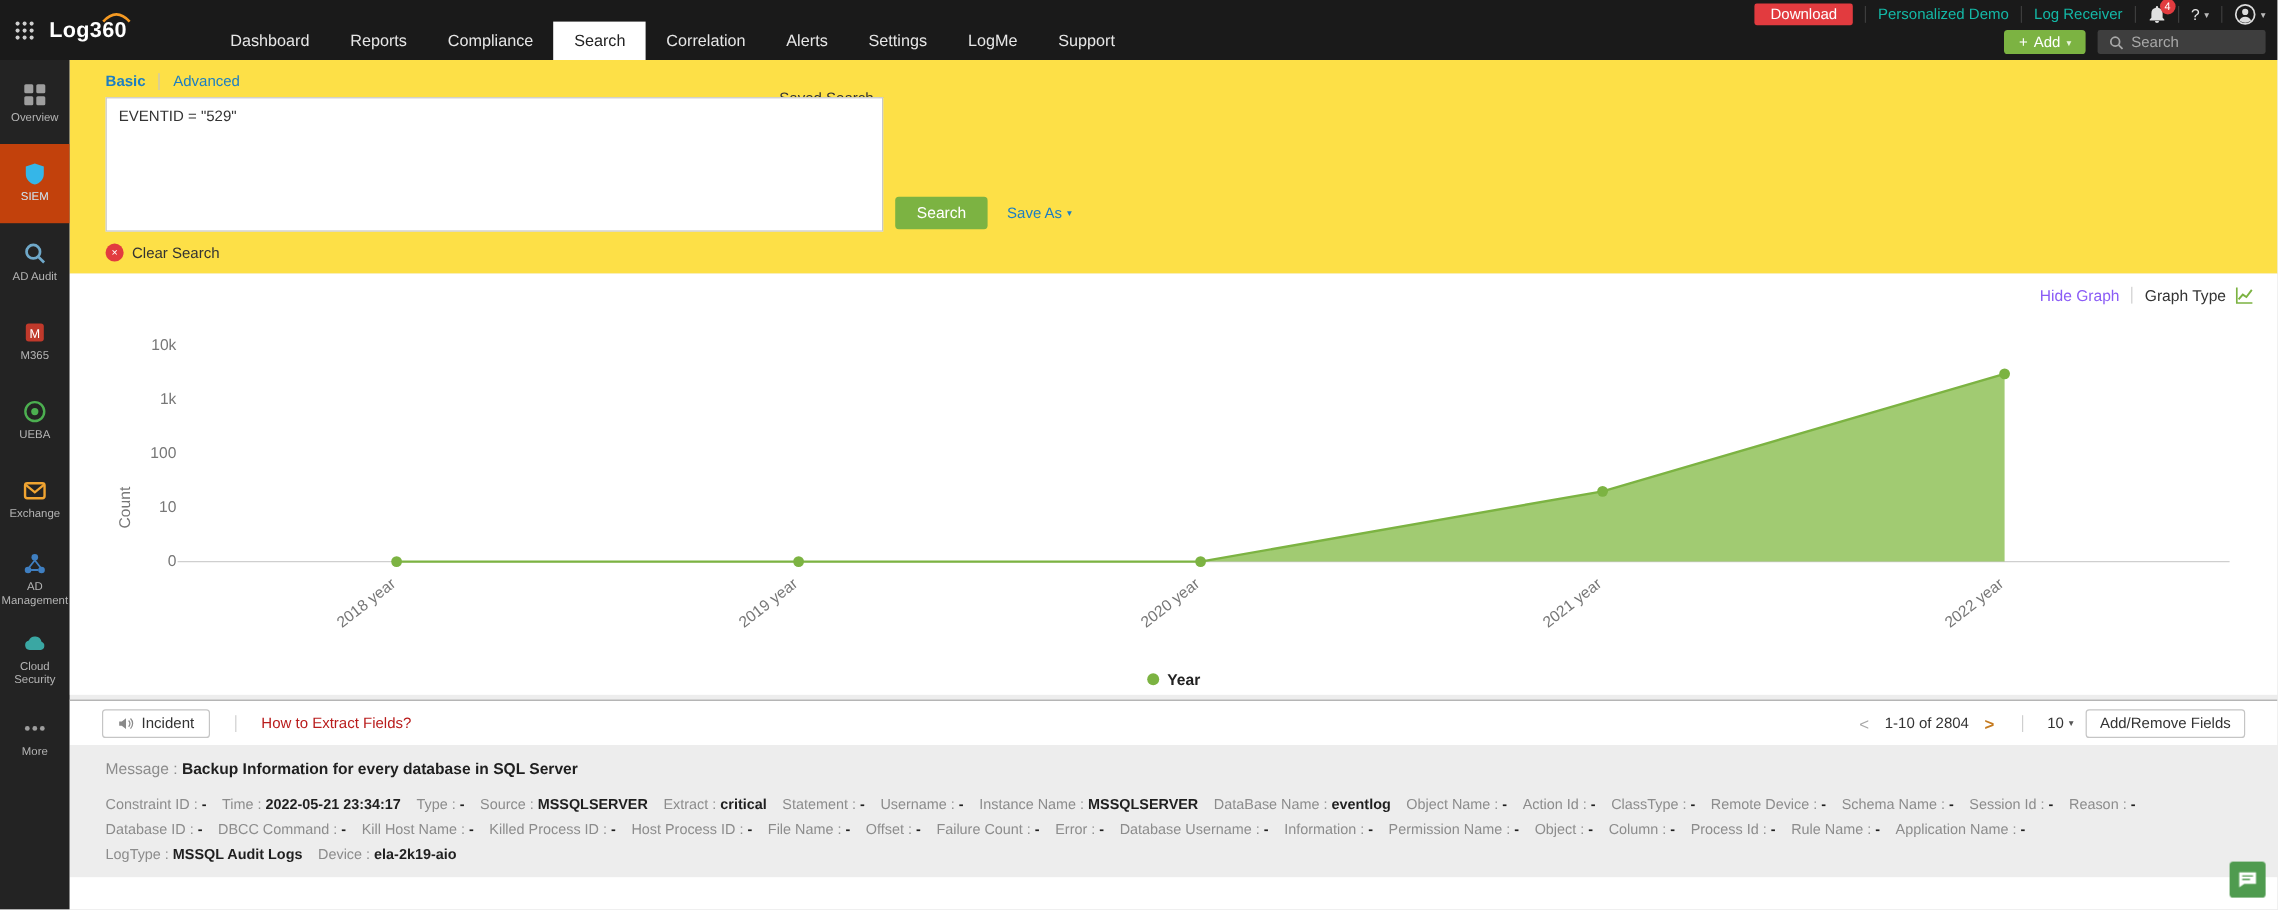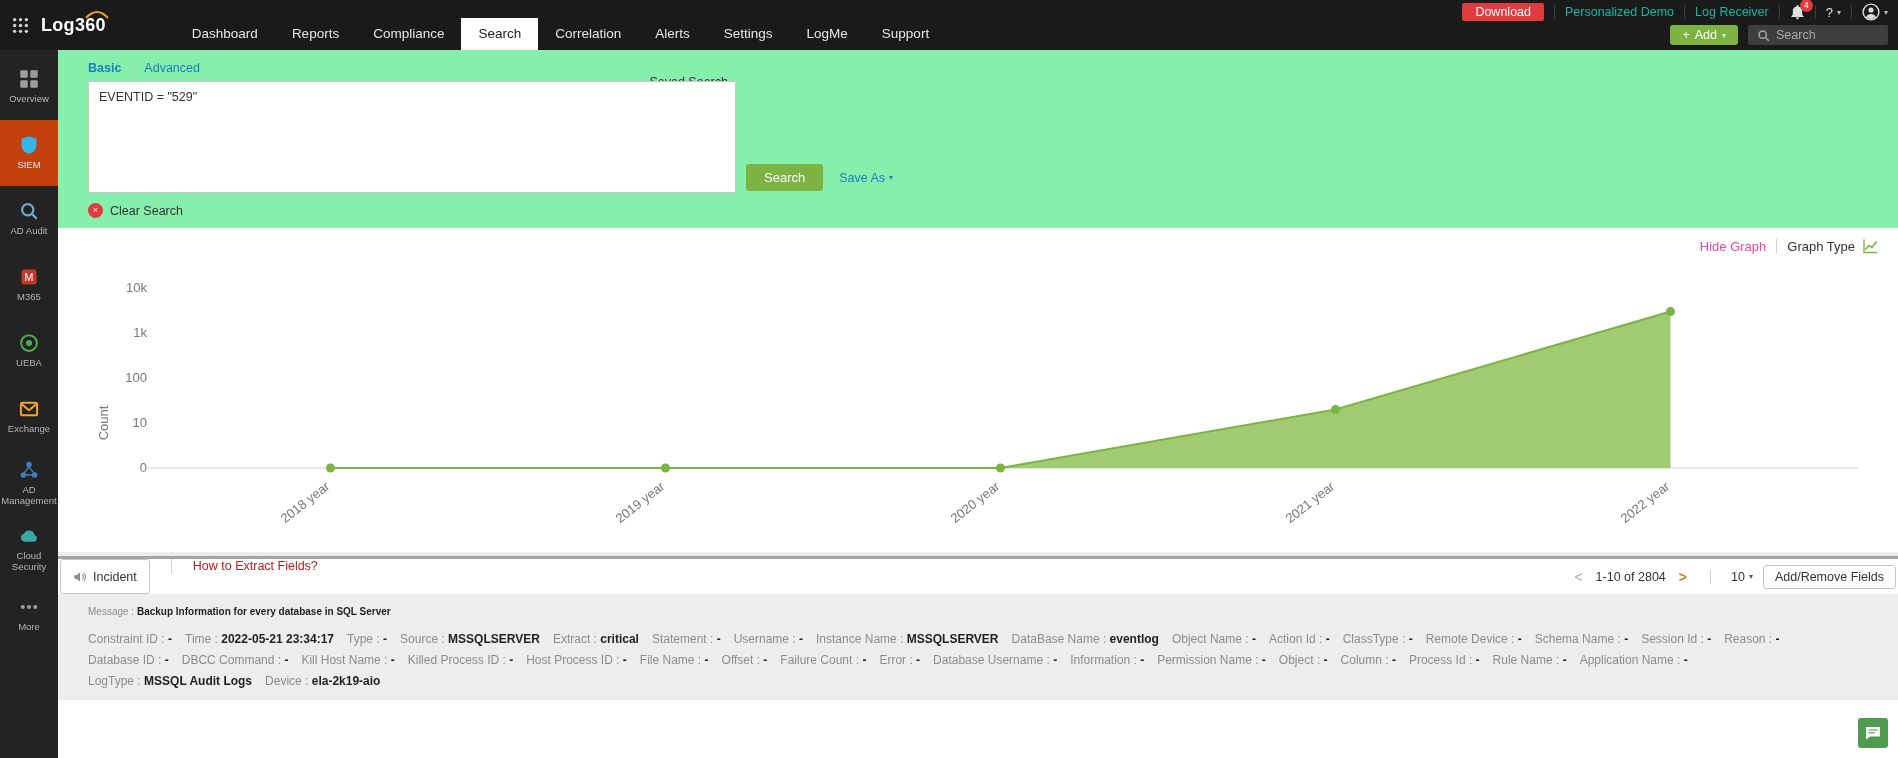--- a/index.html
+++ b/index.html
@@ -47,59 +47,59 @@
   .sb-item.active { background:#c2410c; }
   .sb-item.active .sb-label { color:#cfe9f7; }
   .sb-icon { width:20px; height:20px; display:flex; }
   .sb-icon svg { width:20px; height:20px; }
   .sb-label { font-size:9.5px; text-align:center; line-height:1.15; padding:0 2px; }
 
   
   .main { flex:1; display:flex; flex-direction:column; overflow:hidden; }
 
   
-  .search-section { background:#86efac; padding:8px 0 10px 30px; flex:none; }
+  .search-section { background:#fde047; padding:8px 0 10px 30px; flex:none; }
   .tabs-row { width:648px; display:flex; align-items:center; font-size:12.5px; height:20px; }
   .tab-basic { color:#1c7ec3; font-weight:bold; padding-right:11px; border-right:1px solid #c6c6c6; cursor:pointer; }
   .tab-advanced { color:#1c7ec3; padding-left:11px; cursor:pointer; }
   .saved-search { margin-left:auto; color:#333; display:flex; align-items:center; cursor:pointer;margin-top:28px; }
   .form-row { display:flex; align-items:flex-end; margin-top:3px; }
   .query { width:648px; height:112px; border:1px solid #c8c8c8; background:#fff; font-size:12.5px; padding:8px 10px; resize:none; color:#333; outline:none; }
   .form-side { display:flex; align-items:center; gap:16px; margin-left:10px; padding-bottom:2px; }
   .search-btn { background:#7cb342; color:#fff; font-size:13px; padding:6px 18px; border-radius:3px; }
   .save-as { color:#1c7ec3; font-size:12.5px; display:flex; align-items:center; cursor:pointer; }
   .save-as .caret-dark { color:#1c7ec3; }
   .clear-row { margin-top:10px; display:flex; align-items:center; gap:7px; font-size:12.5px; color:#333; cursor:pointer; width:max-content; }
   .clear-icon { width:15px; height:15px; border-radius:50%; background:#e23b3f; color:#fff; font-size:9px; display:flex; align-items:center; justify-content:center; line-height:1; }
 
   
   .graph-panel { background:#fff; padding:8px 20px 0; margin-bottom:4px; flex:none; }
   .graph-controls { display:flex; justify-content:flex-end; align-items:center; font-size:13px; height:20px; }
-  .hide-graph { color:#ec4899; cursor:pointer; }
+  .hide-graph { color:#8b5cf6; cursor:pointer; }
   .vsep { width:1px; height:14px; background:#cfcfcf; margin:0 10px; display:inline-block; }
   .graph-type { color:#333; display:flex; align-items:center; gap:7px; cursor:pointer; }
   #chart { margin-top:2px; }
   #chart text.tick { font-size:13px; fill:#777; font-family:"Liberation Sans","DejaVu Sans",sans-serif; }
   .chart-legend { display:flex; justify-content:center; align-items:center; gap:7px; height:26px; font-size:13px; color:#222; font-weight:bold; }
   .legend-dot { width:10px; height:10px; border-radius:50%; background:#7cb342; }
 
   
-  .results-toolbar { background:#fff; border-top:3px solid #a3a3a3; height:38px; display:flex; padding:0 2px; gap:11px; font-size:12.5px; flex:none; }
+  .results-toolbar { background:#fff; border-top:1px solid #a3a3a3; height:38px; display:flex; align-items:center; padding:0 27px; gap:11px; font-size:12.5px; flex:none; }
   .incident-btn { display:flex; align-items:center; gap:6px; border:1px solid #c5c5c5; border-radius:3px; padding:4px 12px; background:#fff; color:#333; font-size:12.5px; }
   .extract-link { color:#b91c1c; cursor:pointer; }
   .toolbar-right { margin-left:auto; display:flex; align-items:center; gap:10px; }
   .pg-prev { color:#a8a8a8; font-size:14px; cursor:pointer; padding:0 3px; }
   .pg-next { color:#c57a1e; font-size:14px; font-weight:bold; cursor:pointer; padding:0 3px; }
   .pg-text { color:#333; }
   .page-size { display:flex; align-items:center; cursor:pointer; color:#333; }
   .add-remove-btn { border:1px solid #c5c5c5; border-radius:3px; padding:4px 11px; background:#fff; color:#333; font-size:12.5px; }
 
   
   .record-area { background:#ededed; padding:12px 10px 12px 30px; flex:none; }
-  .message-row { font-size:10px; }
+  .message-row { font-size:13px; }
   .f-label { color:#8c8c8c; }
   .f-value { color:#1f1f1f; font-weight:bold; }
   .field-row { display:flex; flex-wrap:wrap; column-gap:13px; row-gap:4px; font-size:12px; }
   .field-row:nth-of-type(2) { margin-top:15px; }
   .field-row + .field-row { margin-top:7px; }
   .field { white-space:nowrap; }
 
   .filler { flex:1; background:#fff; }
 
   .feedback-btn { position:fixed; right:10px; bottom:10px; width:30px; height:30px; background:#4f9b4f; border-radius:3px; display:flex; align-items:center; justify-content:center; }
@@ -330,20 +330,24 @@
             <circle cx="587.5" cy="210" r="4.5" fill="#7cb342"></circle>
             <circle cx="922.5" cy="210" r="4.5" fill="#7cb342"></circle>
             <circle cx="1257.5" cy="151.45365019512084" r="4.5" fill="#7cb342"></circle>
             <circle cx="1592.5" cy="53.52954353761518" r="4.5" fill="#7cb342"></circle>
             <text class="tick" x="252.5" y="230" text-anchor="end" transform="rotate(-38 252.5 230)">2018 year</text>
             <text class="tick" x="587.5" y="230" text-anchor="end" transform="rotate(-38 587.5 230)">2019 year</text>
             <text class="tick" x="922.5" y="230" text-anchor="end" transform="rotate(-38 922.5 230)">2020 year</text>
             <text class="tick" x="1257.5" y="230" text-anchor="end" transform="rotate(-38 1257.5 230)">2021 year</text>
             <text class="tick" x="1592.5" y="230" text-anchor="end" transform="rotate(-38 1592.5 230)">2022 year</text>
           </svg></div>
+      <div class="chart-legend">
+        <span class="legend-dot" style="background: rgb(124, 179, 66);"></span>
+        <span>Year</span>
+      </div>
     </section>
 
     <section class="results-toolbar">
       <button class="incident-btn">
         <svg width="14" height="14" viewBox="0 0 16 16">
             <path fill="#8a8a8a" d="M1.5 6v4h2.5l4 3.2V2.8L4 6H1.5z"></path>
             <path d="M10.5 5a4.2 4.2 0 0 1 0 6M12.3 3.2a6.8 6.8 0 0 1 0 9.6" stroke="#8a8a8a" fill="none" stroke-width="1.2"></path>
           </svg>
         <span>Incident</span>
       </button>

